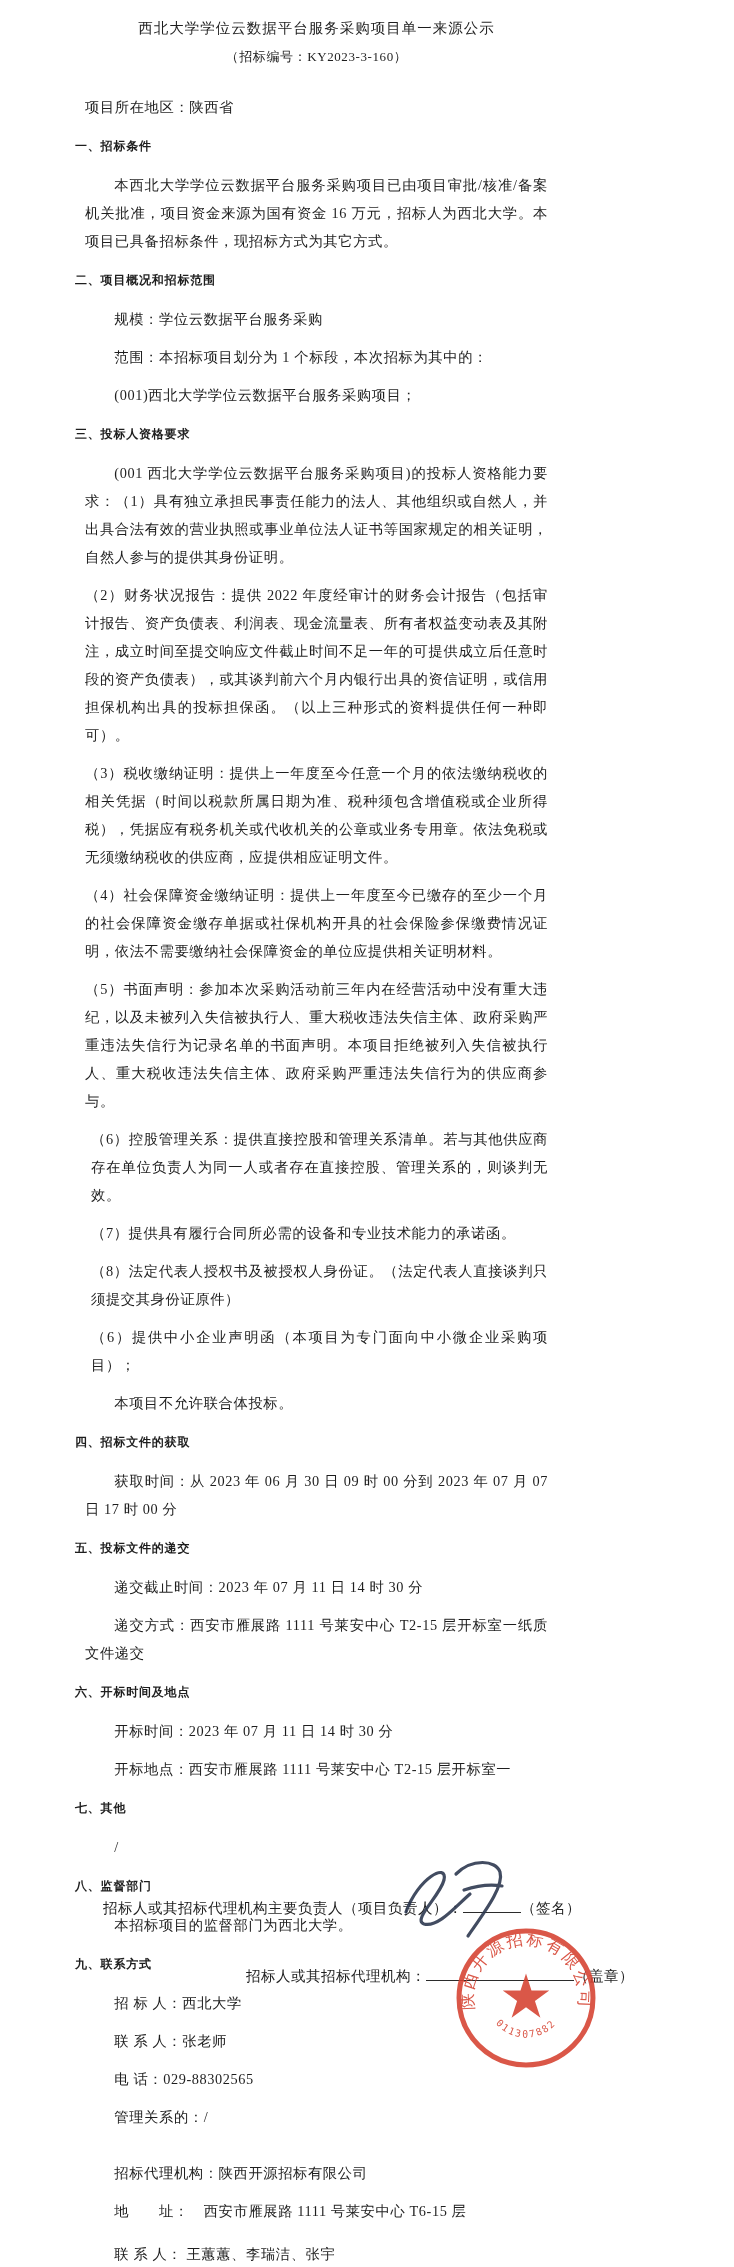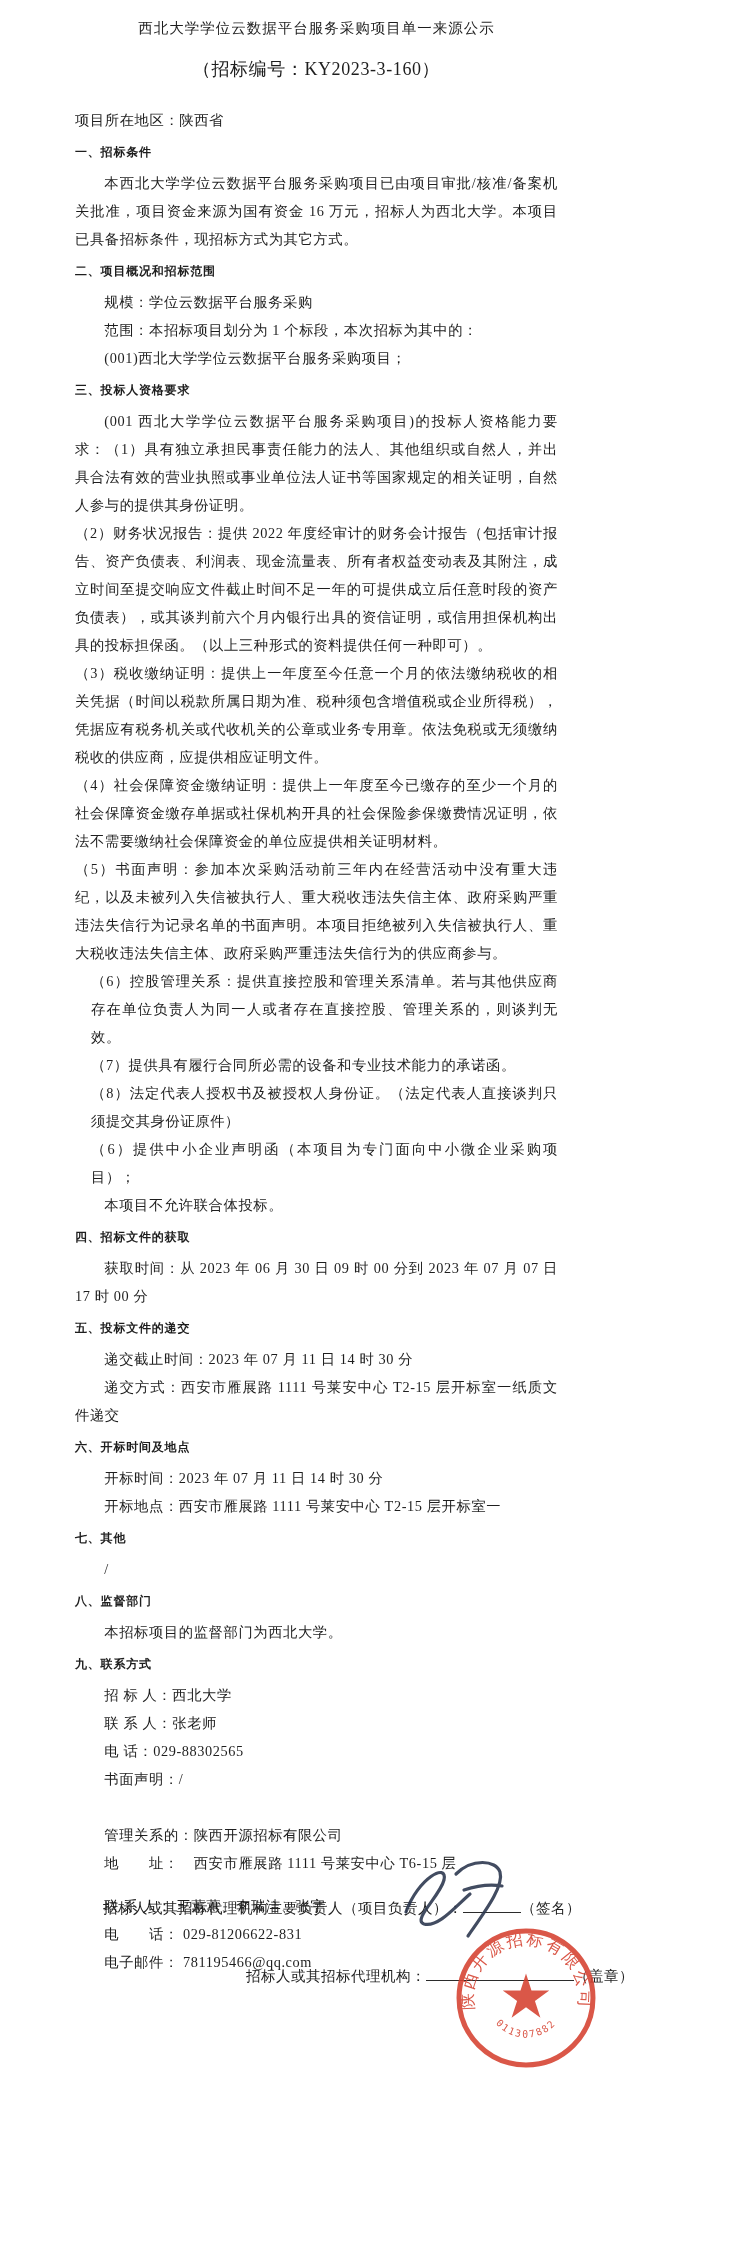--- a/index.html
+++ b/index.html
@@ -20,33 +20,33 @@
   }
   .doc-title{
     text-align:center;
     font-size:14.5px;
     line-height:25px;
     letter-spacing:1px;
     font-weight:500;
   }
   .doc-subtitle{
     text-align:center;
-    font-size:18px;
+    font-size:13px;
     line-height:25px;
-    margin-top:16px;
+    margin-top:3px;
   }
   .region{margin-top:24px;}
   h2{
     font-size:12px;
     font-weight:bold;
     line-height:30px;
     margin:3px 0 2px 0;
     letter-spacing:0.8px;
   }
-  p{margin:0;}
+  p{margin:10px;}
   .ind{text-indent:2.05em;font-family:Liberation Serif, serif;}
   .sub{margin-left:16px;}
   .gap-lg{margin-top:28px;}
   .gap-md{margin-top:15px;}
   .abs{position:absolute;}
   .sigline{
     position:absolute;
     font-size:14.5px;
     line-height:28px;
     letter-spacing:0.5px;
@@ -114,23 +114,23 @@
     <h2>七、其他</h2>
     <p class="ind">/</p>
 
     <h2>八、监督部门</h2>
     <p class="ind">本招标项目的监督部门为西北大学。</p>
 
     <h2>九、联系方式</h2>
     <p class="ind">招  标  人：西北大学</p>
     <p class="ind">联  系  人：张老师</p>
     <p class="ind">电        话：029-88302565</p>
-    <p class="ind">书面声明：/</p>
+    <p class="ind">管理关系的：/</p>
 
-    <p class="ind gap-lg">管理关系的：陕西开源招标有限公司</p>
+    <p class="ind gap-lg">招标代理机构：陕西开源招标有限公司</p>
     <p class="ind">地　　址：　西安市雁展路 1111 号莱安中心 T6-15 层</p>
 
     <p class="ind gap-md">联  系  人：  王蕙蕙、李瑞洁、张宇</p>
     <p class="ind">电　　话：  029-81206622-831</p>
     <p class="ind">电子邮件：  781195466@qq.com</p>
   </div>
 
   <div class="sigline" style="left:103px;top:1894px;">
     <span>招标人或其招标代理机构主要负责人（项目负责人）：</span><span class="blank b1"></span><span>（签名）</span>
   </div>

